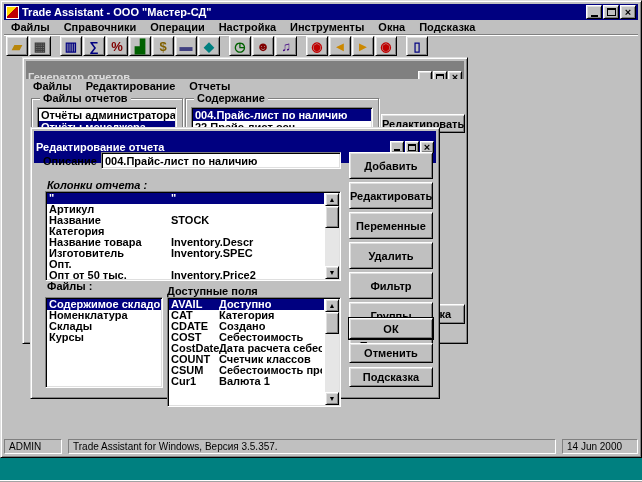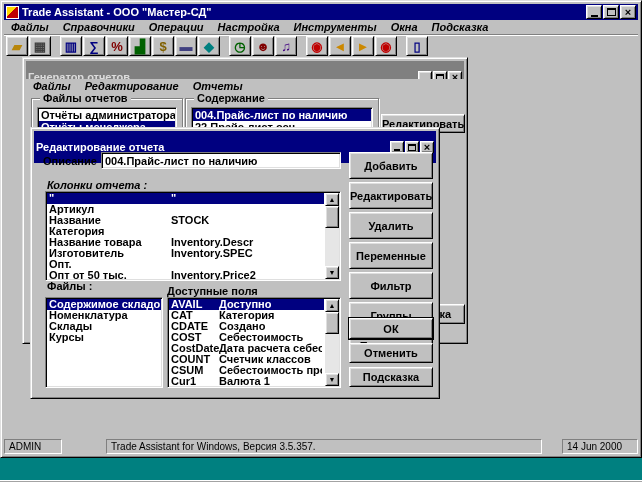--- a/index.html
+++ b/index.html
@@ -14,34 +14,34 @@
   .tb-btns{display:flex;gap:1px;flex:0 0 auto;}
   .wbtn{width:16px;height:14px;background:#c0c0c0;border:1px solid;border-color:#fff #000 #000 #fff;box-shadow:inset 1px 1px 0 #dfdfdf,inset -1px -1px 0 #808080;display:flex;align-items:center;justify-content:center;padding:0;}
   .wbtn.sm{width:14px;height:12px;}
   .g-min{width:7px;height:2px;background:#000;margin-top:7px;}
   .sm .g-min{margin-top:5px;width:6px;}
   .g-max{width:9px;height:8px;border:1px solid #000;border-top:2px solid #000;}
   .sm .g-max{width:8px;height:7px;}
   .g-x{font-size:11px;font-weight:bold;line-height:1;color:#000;}
 
   .menubar{position:absolute;display:flex;align-items:center;background:#c0c0c0;}
-  .menu-item{padding:16px 7px;font-style:italic;}
+  .menu-item{padding:16px 7px;}
 
   #main-window{left:0;top:0;width:642px;height:458px;}
   #main-titlebar{height:16px;}
   .app-icon{width:13px;height:13px;background:linear-gradient(135deg,#ffd800 0 45%,#c00000 45%);border:1px solid #fff;flex:0 0 auto;}
   #app-menu{left:3px;top:19px;right:3px;height:14px;}
   #toolbar{position:absolute;left:3px;top:33px;right:3px;height:23px;border-top:1px solid #808080;box-shadow:inset 0 1px 0 #fff;display:flex;align-items:center;gap:1px;padding:0 2px;background:#c0c0c0;}
   .tool-btn{width:22px;height:20px;background:#c0c0c0;border:1px solid;border-color:#fff #000 #000 #fff;box-shadow:inset 1px 1px 0 #dfdfdf,inset -1px -1px 0 #808080;display:flex;align-items:center;justify-content:center;padding:0;}
   .tool-btn.gap{margin-left:8px;}
   .tool-glyph{font-size:13px;line-height:1;font-weight:bold;}
 
-  .statusbar{position:absolute;left:3px;right:3px;bottom:3px;height:15px;display:flex;gap:20px;font-weight:normal;font-size:10px;background:#c0c0c0;}
+  .statusbar{position:absolute;left:3px;right:3px;bottom:3px;height:15px;display:flex;gap:6px;font-weight:normal;font-size:10px;background:#c0c0c0;}
   .spanel{border:1px solid;border-color:#808080 #fff #fff #808080;padding:0 4px;display:flex;align-items:center;white-space:nowrap;overflow:hidden;background:#c0c0c0;}
-  .grow{flex:1;margin-left:24px;}
+  .grow{flex:1;}
 
   #gen-window{left:22px;top:57px;width:446px;height:287px;overflow:hidden;z-index:10;}
   #gen-menu{left:3px;top:21px;right:3px;height:14px;}
   .groupbox{position:absolute;border:1px solid #808080;box-shadow:inset 1px 1px 0 #fff,1px 1px 0 #fff;}
   .group-label{position:absolute;top:-7px;left:8px;background:#c0c0c0;padding:0 3px;white-space:nowrap;}
   #gen-group-files{left:8px;top:40px;width:152px;height:238px;}
   #gen-group-content{left:162px;top:40px;width:194px;height:238px;}
   .glist{position:absolute;left:5px;top:8px;right:5px;bottom:6px;}
   .listbox{background:#fff;border:1px solid;border-color:#808080 #fff #fff #808080;box-shadow:inset 1px 1px 0 #000,inset -1px -1px 0 #dfdfdf;overflow:hidden;padding:1px;}
   .lrow{display:flex;height:11px;line-height:11px;padding:0 2px;white-space:nowrap;overflow:hidden;font-size:11px;}
@@ -57,21 +57,21 @@
 
   #dialog{left:30px;top:127px;width:410px;height:272px;z-index:30;}
   .dlg-label{position:absolute;white-space:nowrap;}
   #lbl-desc{left:12px;top:27px;}
   #desc-input{position:absolute;left:70px;top:24px;width:240px;height:17px;background:#fff;border:1px solid;border-color:#808080 #fff #fff #808080;box-shadow:inset 1px 1px 0 #000,inset -1px -1px 0 #dfdfdf;font:bold 11px "Liberation Sans",sans-serif;padding:0 3px;}
   #lbl-columns{left:16px;top:51px;font-style:italic;}
   #dlg-columns{position:absolute;left:14px;top:63px;width:296px;height:90px;padding-right:16px;}
   #lbl-files{left:16px;top:152px;}
   #lbl-fields{left:136px;top:157px;}
   #dlg-files{position:absolute;left:14px;top:169px;width:118px;height:91px;}
-  #dlg-fields{position:absolute;left:136px;top:169px;width:174px;height:91px;padding-right:16px;}
+  #dlg-fields{position:absolute;left:136px;top:169px;width:174px;height:110px;padding-right:16px;}
   .vscroll{position:absolute;top:1px;right:1px;bottom:1px;width:14px;background:#e6e6e6;display:flex;flex-direction:column;}
   .sb-btn{height:13px;width:100%;background:#c0c0c0;border:1px solid;border-color:#fff #000 #000 #fff;box-shadow:inset 1px 1px 0 #dfdfdf,inset -1px -1px 0 #808080;display:flex;align-items:center;justify-content:center;flex:0 0 auto;}
   .sb-arr{font-size:7px;line-height:1;color:#000;}
   .sb-track{flex:1;position:relative;}
   .sb-thumb{position:absolute;left:0;top:0;width:100%;height:22px;background:#c0c0c0;border:1px solid;border-color:#fff #000 #000 #fff;box-shadow:inset 1px 1px 0 #dfdfdf,inset -1px -1px 0 #808080;}
   #dlg-buttons{position:absolute;left:318px;top:24px;width:84px;display:flex;flex-direction:column;gap:3px;}
   .side-btn{height:27px;flex:0 0 auto;}
   #ok-btn{position:absolute;left:318px;top:190px;width:84px;height:21px;box-shadow:inset 1px 1px 0 #dfdfdf,inset -1px -1px 0 #808080,0 0 0 1px #000;}
   #cancel-btn{position:absolute;left:318px;top:215px;width:84px;height:20px;}
   #dlg-help-btn{position:absolute;left:318px;top:239px;width:84px;height:20px;}
@@ -331,22 +331,22 @@
         </div>
         <div class="lrow">
           <span class="c1 w48">Cur1</span>
           <span class="c2">Валюта 1</span>
         </div>
       </div>
 
     <div id="dlg-buttons">
         <button class="btn side-btn">Добавить</button>
         <button class="btn side-btn">Редактировать</button>
+        <button class="btn side-btn">Переменные</button>
         <button class="btn side-btn">Удалить</button>
-        <button class="btn side-btn">Переменные</button>
         <button class="btn side-btn">Фильтр</button>
         <button class="btn side-btn">Группы</button>
         <button class="btn side-btn">Параметры</button>
       </div>
     <button class="btn" id="ok-btn">ОК</button>
     <button class="btn" id="cancel-btn">Отменить</button>
     <button class="btn" id="dlg-help-btn">Подсказка</button>
   </div>
 
   <div id="taskbar">

